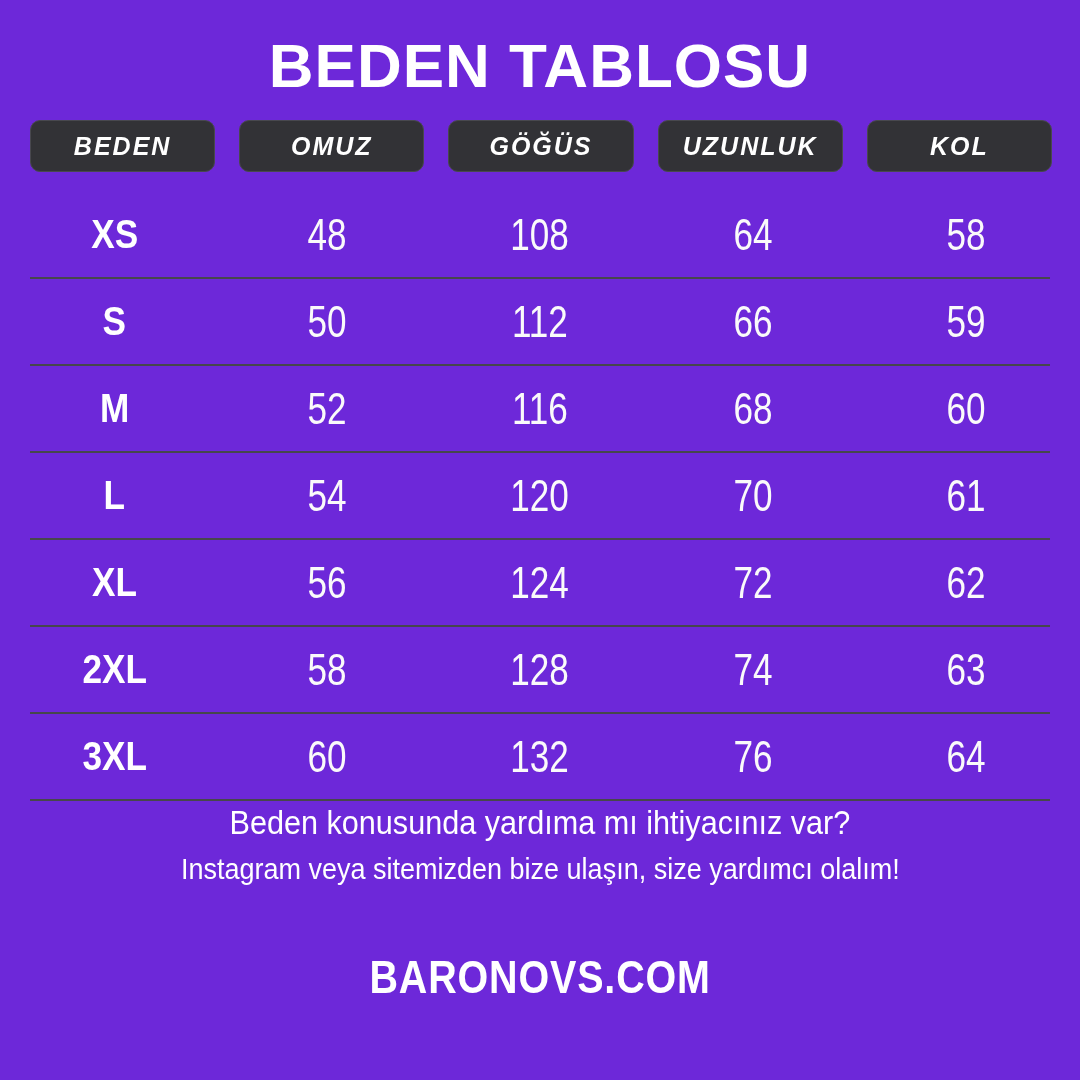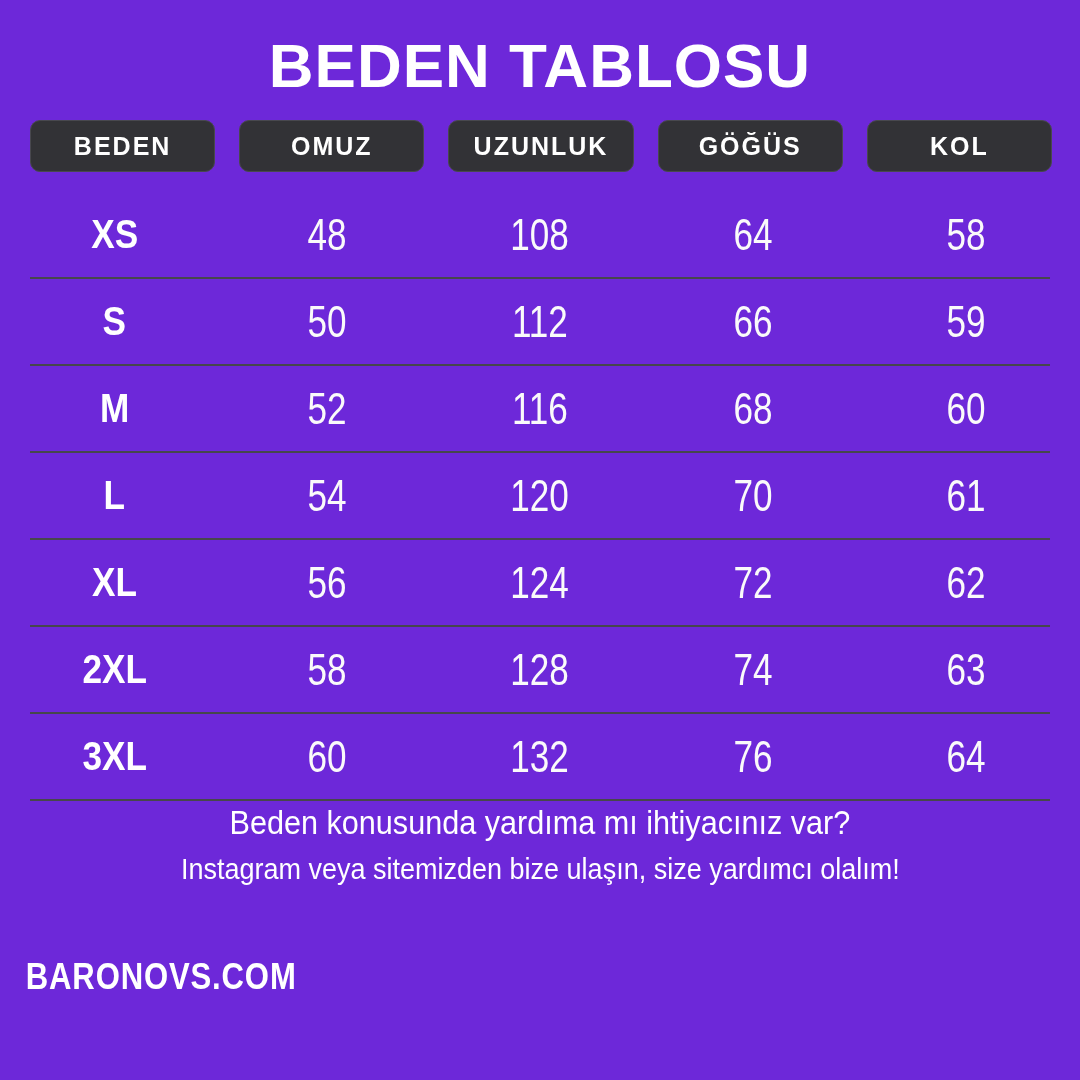--- a/index.html
+++ b/index.html
@@ -19,20 +19,21 @@
     text-align: center;
     font-size: 62px;
     font-weight: bold;
     letter-spacing: 1px;
     color: #ffffff;
   }
   .chips {
     display: flex;
     gap: 24px;
     margin: 22px 28px 0 30px;
+    font-style: italic;
   }
   .chip {
     flex: 1;
     height: 52px;
     background: #323236;
     border: 1px solid #48484e;
     border-radius: 10px;
     display: flex;
     align-items: center;
     justify-content: center;
@@ -72,22 +73,23 @@
   .help {
     text-align: center;
   }
   .help-line1 { font-size: 34px; line-height: 42px; }
   .help-line2 { font-size: 30px; line-height: 36px; margin-top: 8px; }
   .squash {
     display: inline-block;
     transform: scaleX(0.9);
   }
   .brand {
+    text-align: center;
     margin-top: 64px;
-    font-size: 37px;
+    font-size: 47px;
     font-weight: bold;
     line-height: 52px;
   }
   .brand-txt {
     display: inline-block;
     transform: scaleX(0.84);
     letter-spacing: 1px;
   }
 </style>
 </head>
@@ -98,24 +100,24 @@
   <h1 class="title">BEDEN TABLOSU</h1>
 
   <div class="chips">
     <div class="chip">
       <span>BEDEN</span>
     </div>
     <div class="chip">
       <span>OMUZ</span>
     </div>
     <div class="chip">
+      <span>GÖĞÜS</span>
+    </div>
+    <div class="chip">
       <span>UZUNLUK</span>
-    </div>
-    <div class="chip">
-      <span>GÖĞÜS</span>
     </div>
     <div class="chip">
       <span>KOL</span>
     </div>
   </div>
 
   <div class="tbody">
     <div class="row">
       <div class="cell">
         <span class="size-txt">XS</span>

